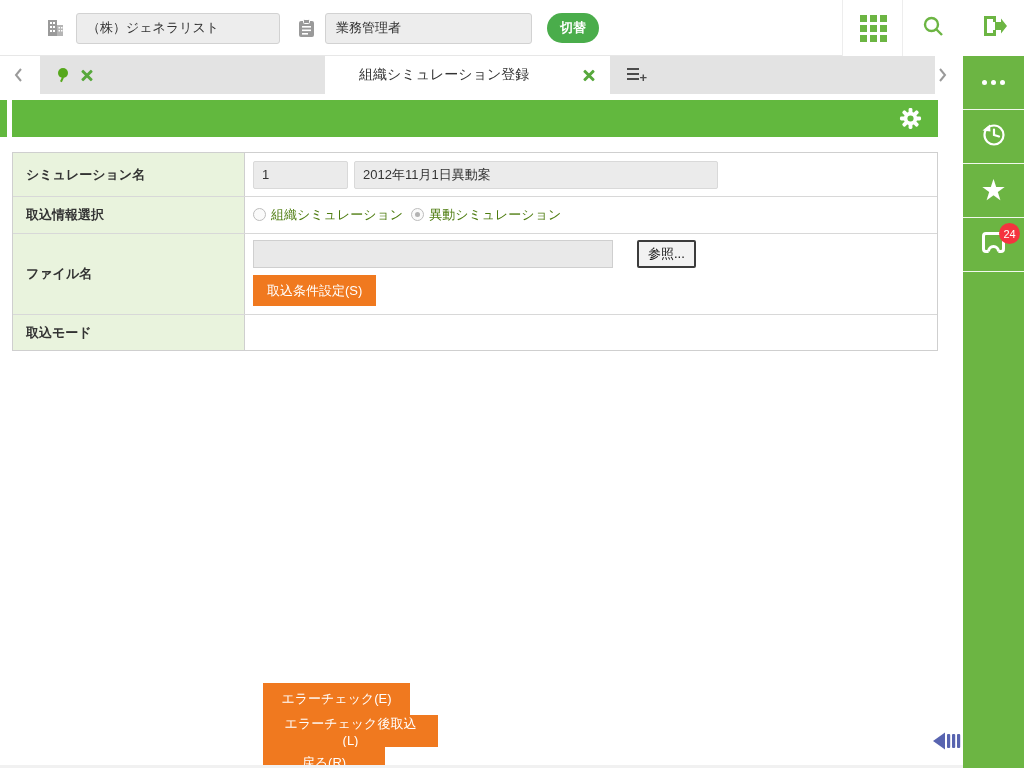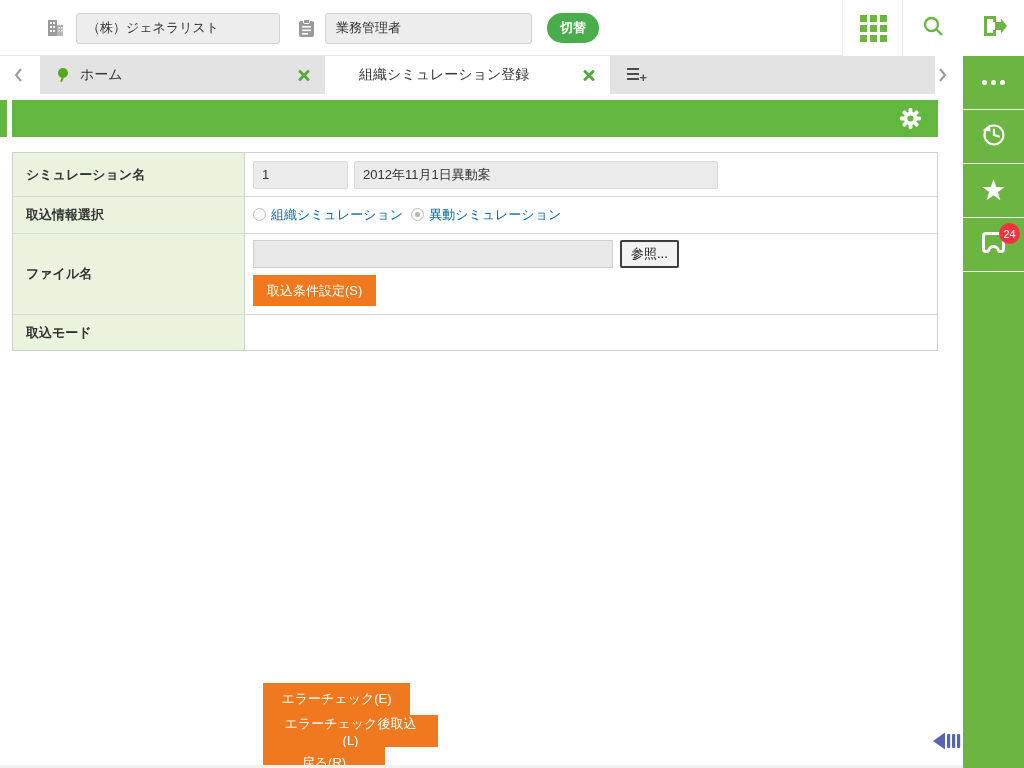--- a/index.html
+++ b/index.html
@@ -84,23 +84,23 @@
   .radio { display:inline-block; width:13px; height:13px; border-radius:50%;
     position:relative; margin-right:5px; vertical-align:-2px; }
   .radio-d { border:1px solid #bdbdbd; background:#fafafa; }
   .radio-d.on::after { content:''; position:absolute; left:3px; top:3px;
     width:5px; height:5px; border-radius:50%; background:#b3b3b3; }
   .radio-a { border:1px solid #6f6f6f; background:#fff; cursor:pointer; }
   .radio-a.on { border-color:#2166cd; }
   .radio-a.on::after { content:''; position:absolute; left:2px; top:2px;
     width:7px; height:7px; border-radius:50%; background:#2166cd; }
   .opt { margin-right:8px; white-space:nowrap; cursor:default; }
-  .opt-disabled { color:#0369a1; }
+  .opt-disabled { color:#4d7c0f; }
   .file-cell { display:block; padding:6px 8px 8px 8px; }
-  .file-row { display:flex; align-items:flex-start; }
+  .file-row { display:flex; align-items:flex-start;gap:17px; }
   .file-path { width:360px; height:28px; background:#e9e9e9;
     border:1px solid #cfcfcf; font-size:13px; padding:0 6px; font-family:inherit; }
   .browse-btn { margin-left:7px; height:28px; padding:0 9px; font-size:13px;
     color:#111; background:#f2f2f2; border:2px solid #3c3c3c; border-radius:2px;
     font-family:inherit; cursor:pointer; }
   .orange-btn { background:#f0791f; color:#fff; border:none; height:31px;
     font-size:13px; padding:0 14px; font-family:inherit; cursor:pointer; }
   .cond-btn { margin-top:7px; }
 
   
@@ -202,21 +202,20 @@
 
   <div class="tabbar">
     <div class="tab-scroll left">
       <svg width="14" height="16" viewBox="0 0 14 16" fill="none" stroke="#9a9a9a" stroke-width="2">
         <polyline points="9,2 4,8 9,14"></polyline>
       </svg>
     </div>
     <div class="tabs-strip">
       <div class="tab tab-home">
         <span class="pin-icon"></span>
-        <span class="tab-label">ホーム</span>
         <span class="xmark"></span>
       </div>
       <div class="tab tab-active">
         <span class="tab-label">組織シミュレーション登録</span>
         <span class="xmark"></span>
       </div>
       <div class="tab-new">
         <span class="listplus">
           <i></i>
             <i></i>

